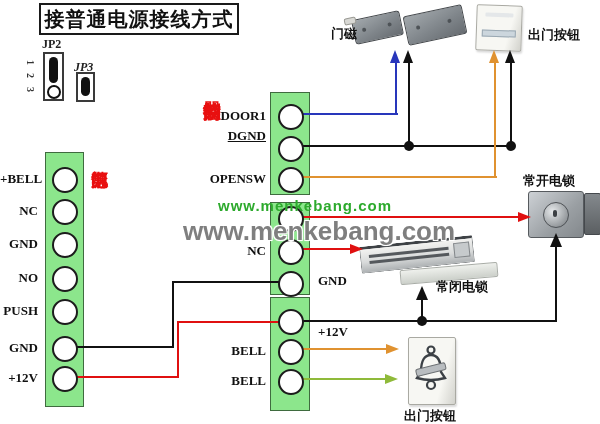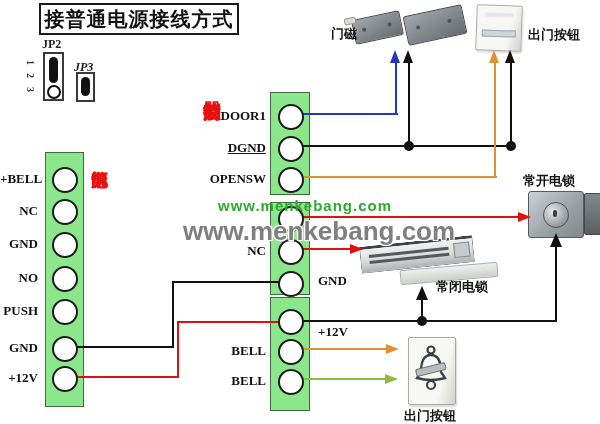--- a/index.html
+++ b/index.html
@@ -112,21 +112,21 @@
   <div class="lbl r" style="left:0;top:370px;width:38px;">+12V</div>
   <div class="cn-v" style="left:88px;top:157px;font-size:17px;">门禁电源</div>
 
   <div class="cn-v" style="left:200px;top:87px;font-size:18px;">门禁控制器</div>
 
   <div class="tblock" style="left:270px;top:92px;width:38px;height:101px;"></div>
   <div class="term" style="left:278px;top:104px;"></div>
   <div class="term" style="left:278px;top:136px;"></div>
   <div class="term" style="left:278px;top:167px;"></div>
   <div class="lbl r" style="left:180px;top:108px;width:86px;">DOOR1</div>
-  <div class="lbl r" style="left:180px;top:140px;width:86px;text-decoration:underline;">DGND</div>
+  <div class="lbl r" style="left:180px;top:128px;width:86px;text-decoration:underline;">DGND</div>
   <div class="lbl r" style="left:180px;top:171px;width:86px;">OPENSW</div>
 
   <div class="tblock" style="left:270px;top:202px;width:38px;height:91px;"></div>
   <div class="term" style="left:278px;top:206px;"></div>
   <div class="term" style="left:278px;top:239px;"></div>
   <div class="term" style="left:278px;top:271px;"></div>
   <div class="lbl r" style="left:180px;top:243px;width:86px;">NC</div>
   <div class="lbl" style="left:318px;top:273px;">GND</div>
 
   <div class="tblock" style="left:270px;top:297px;width:38px;height:112px;"></div>

